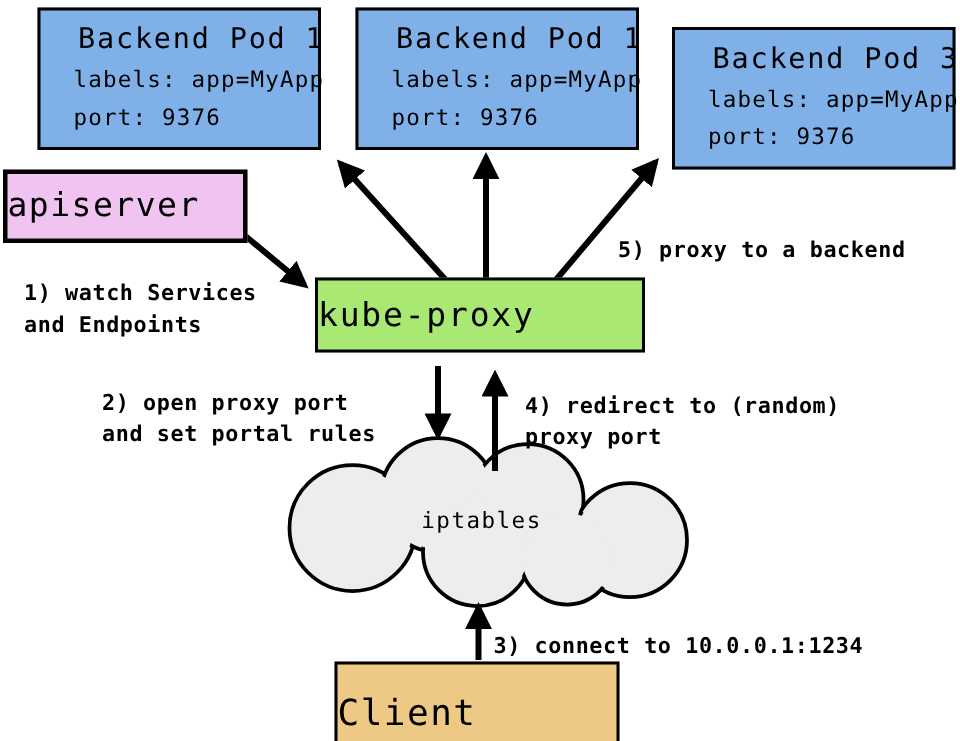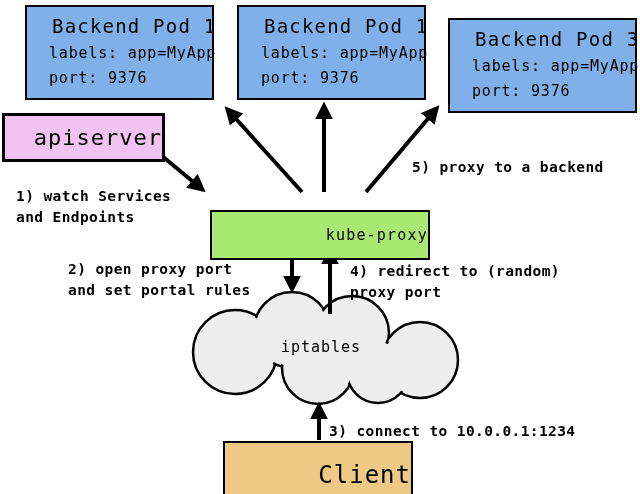--- a/index.html
+++ b/index.html
@@ -11,24 +11,24 @@
   }
   .stage { position:relative; width:640px; height:494px; overflow:hidden; background:#fff; }
   .layer { position:absolute; left:0; top:0; width:640px; height:494px; }
 
   .box { position:absolute; border:2.5px solid #000; box-sizing:border-box; }
 
   .pod { width:189px; height:95px; padding:4px 22px; }
   .pod-title { font-size:19px; line-height:30px; letter-spacing:1.2px; white-space:nowrap; margin-left:3px; }
   .pod-line  { font-size:15px; line-height:25px; letter-spacing:0.8px; white-space:nowrap; }
 
-  .node-center { display:flex; align-items:center; justify-content:flex-end; white-space:nowrap; }
+  .node-center { display:flex; align-items:center; justify-content:flex-start; white-space:nowrap; }
 
   .apiserver { left:2px;  top:113px; width:163px; height:49px; font-size:22px; letter-spacing:1px; border-width:3px; }
-  .kubeproxy { left:210px; top:210px; width:220px; height:50px; font-size:15px; letter-spacing:1.2px; }
+  .kubeproxy { left:210px; top:185px; width:220px; height:50px; font-size:22px; letter-spacing:1.2px; }
   .client    { left:223px; top:441px; width:190px; height:68px; font-size:24px; letter-spacing:1px; }
 
   .step { position:absolute; font-weight:bold; font-size:14.5px; line-height:21px; white-space:pre-line; letter-spacing:0.4px;margin-top:10px; }
   .step1 { left:16px;  top:176px; }
   .step2 { left:68px;  top:249px; }
   .step3 { left:329px; top:411px; }
   .step4 { left:350px; top:251px; }
   .step5 { left:412px; top:147px; }
 
   .iptables-label { position:absolute; left:266px; top:338px; width:110px; text-align:center;

